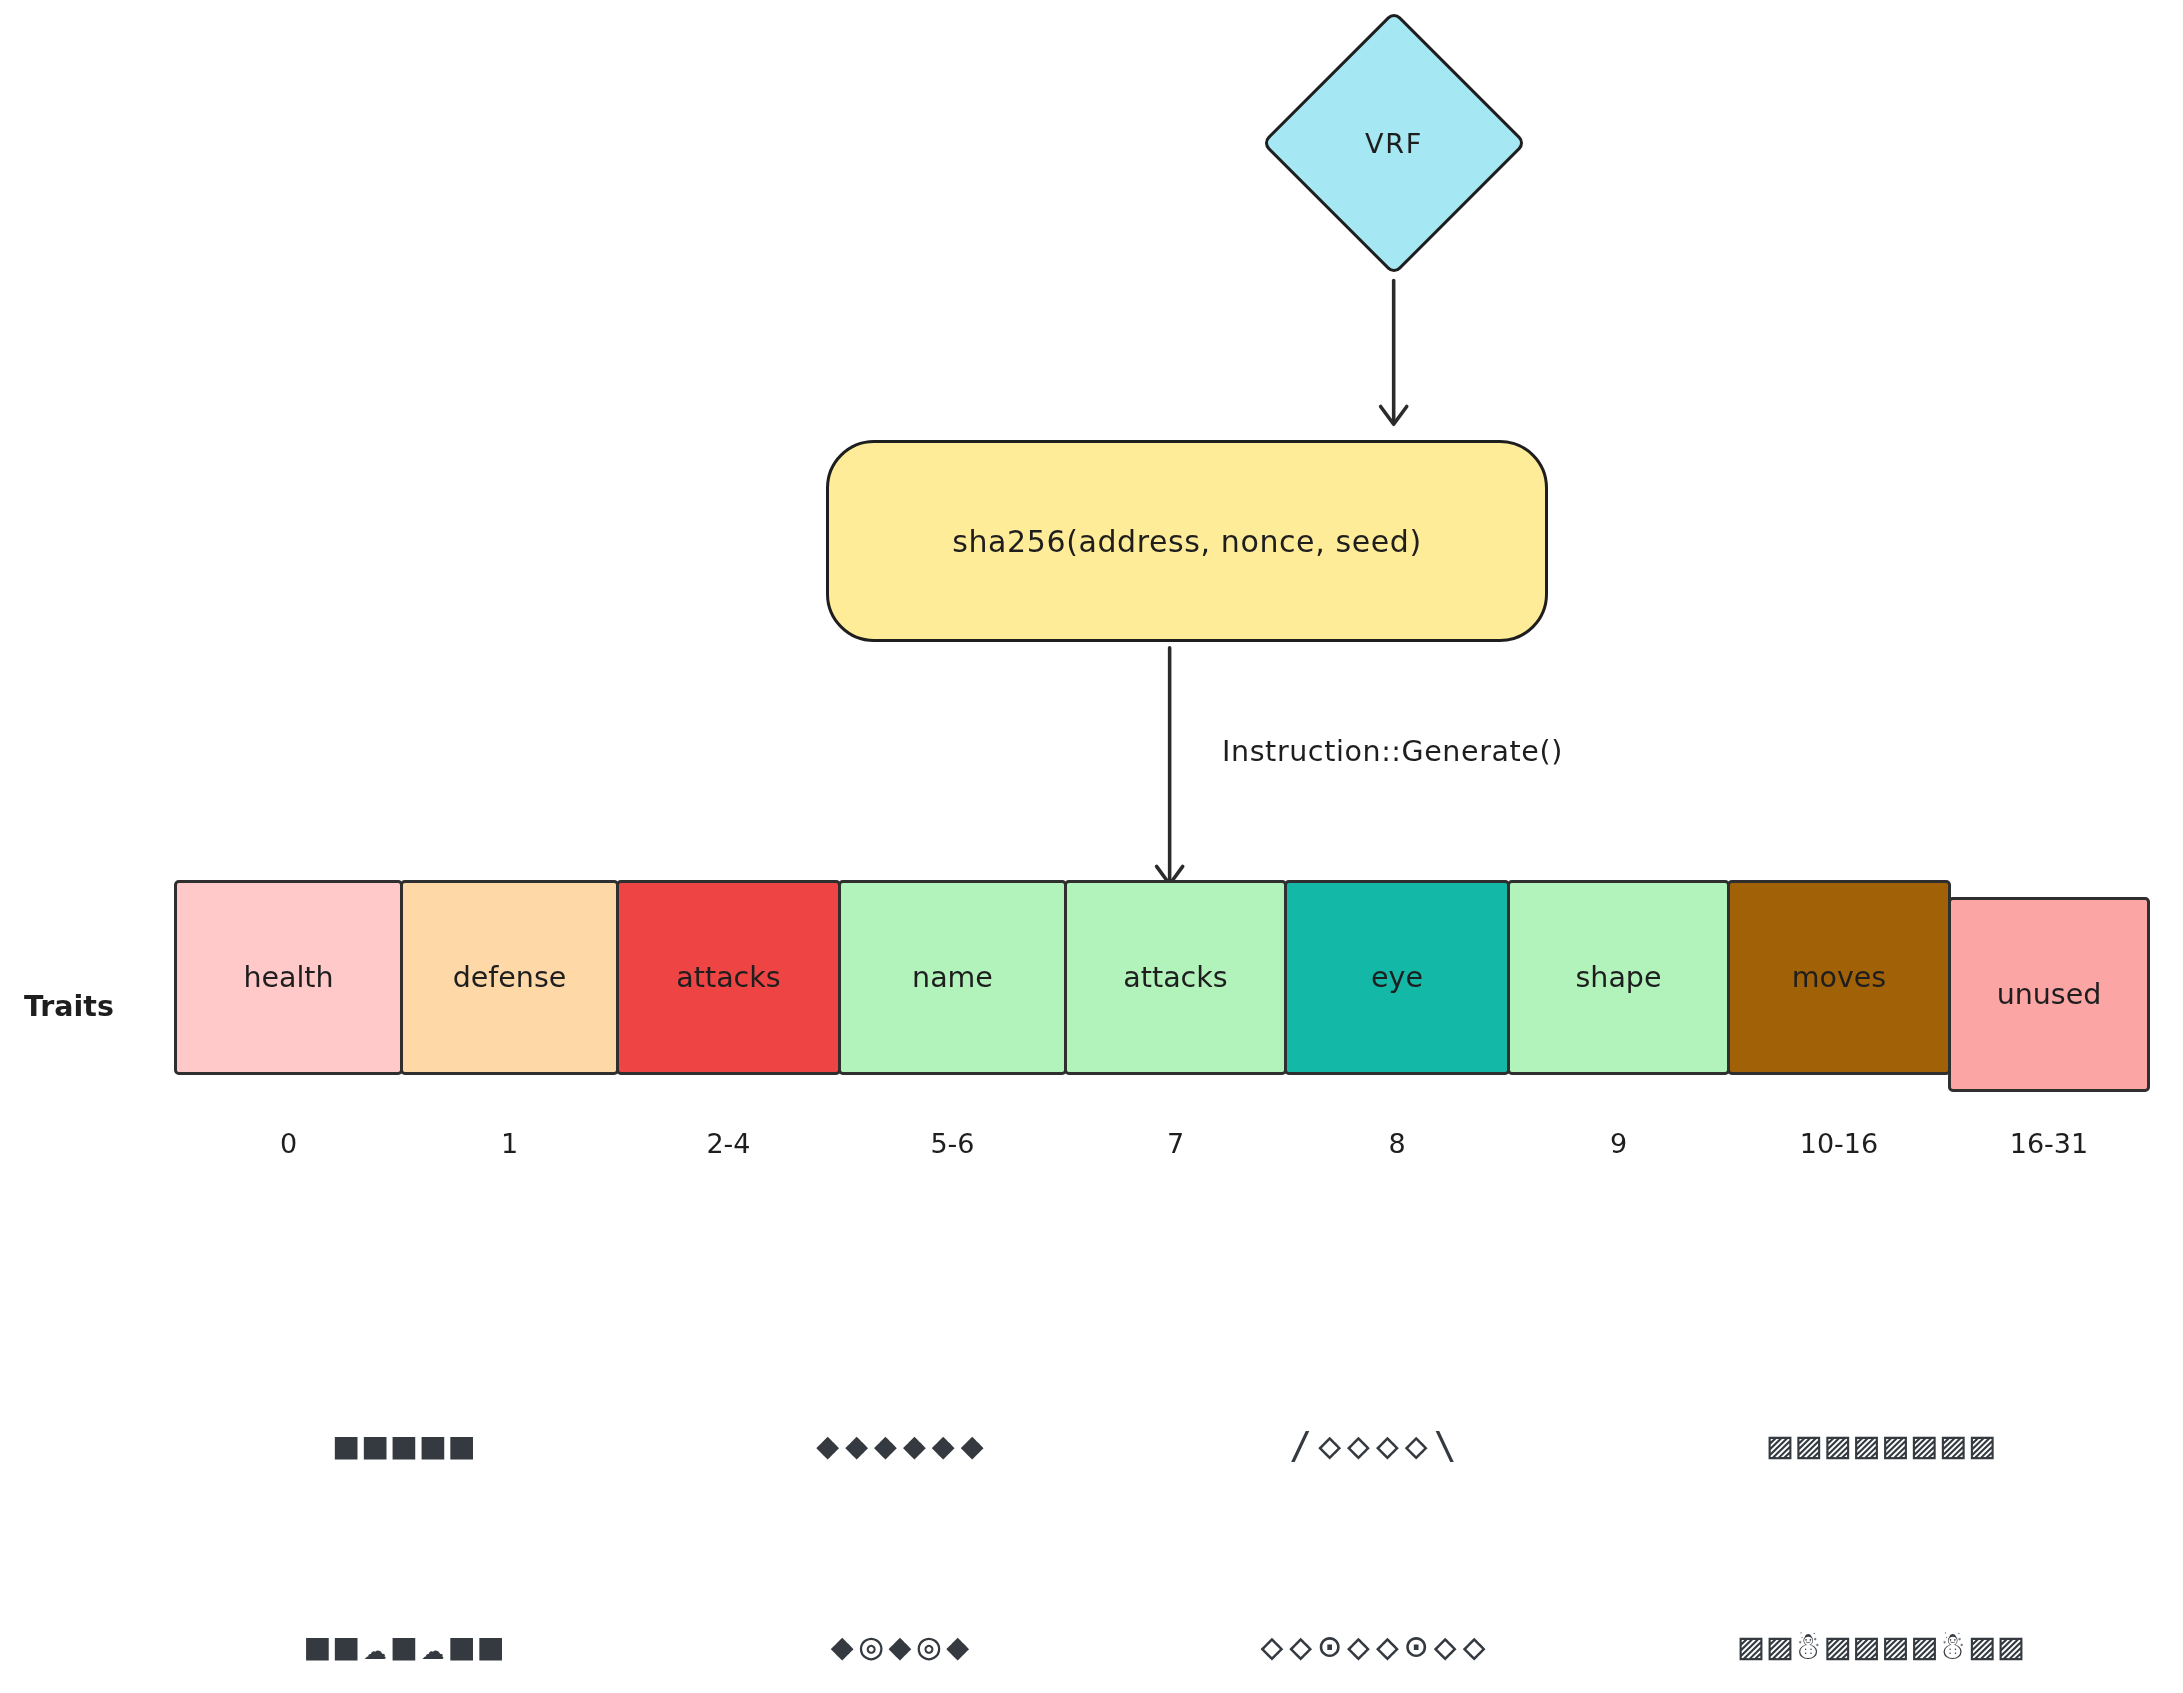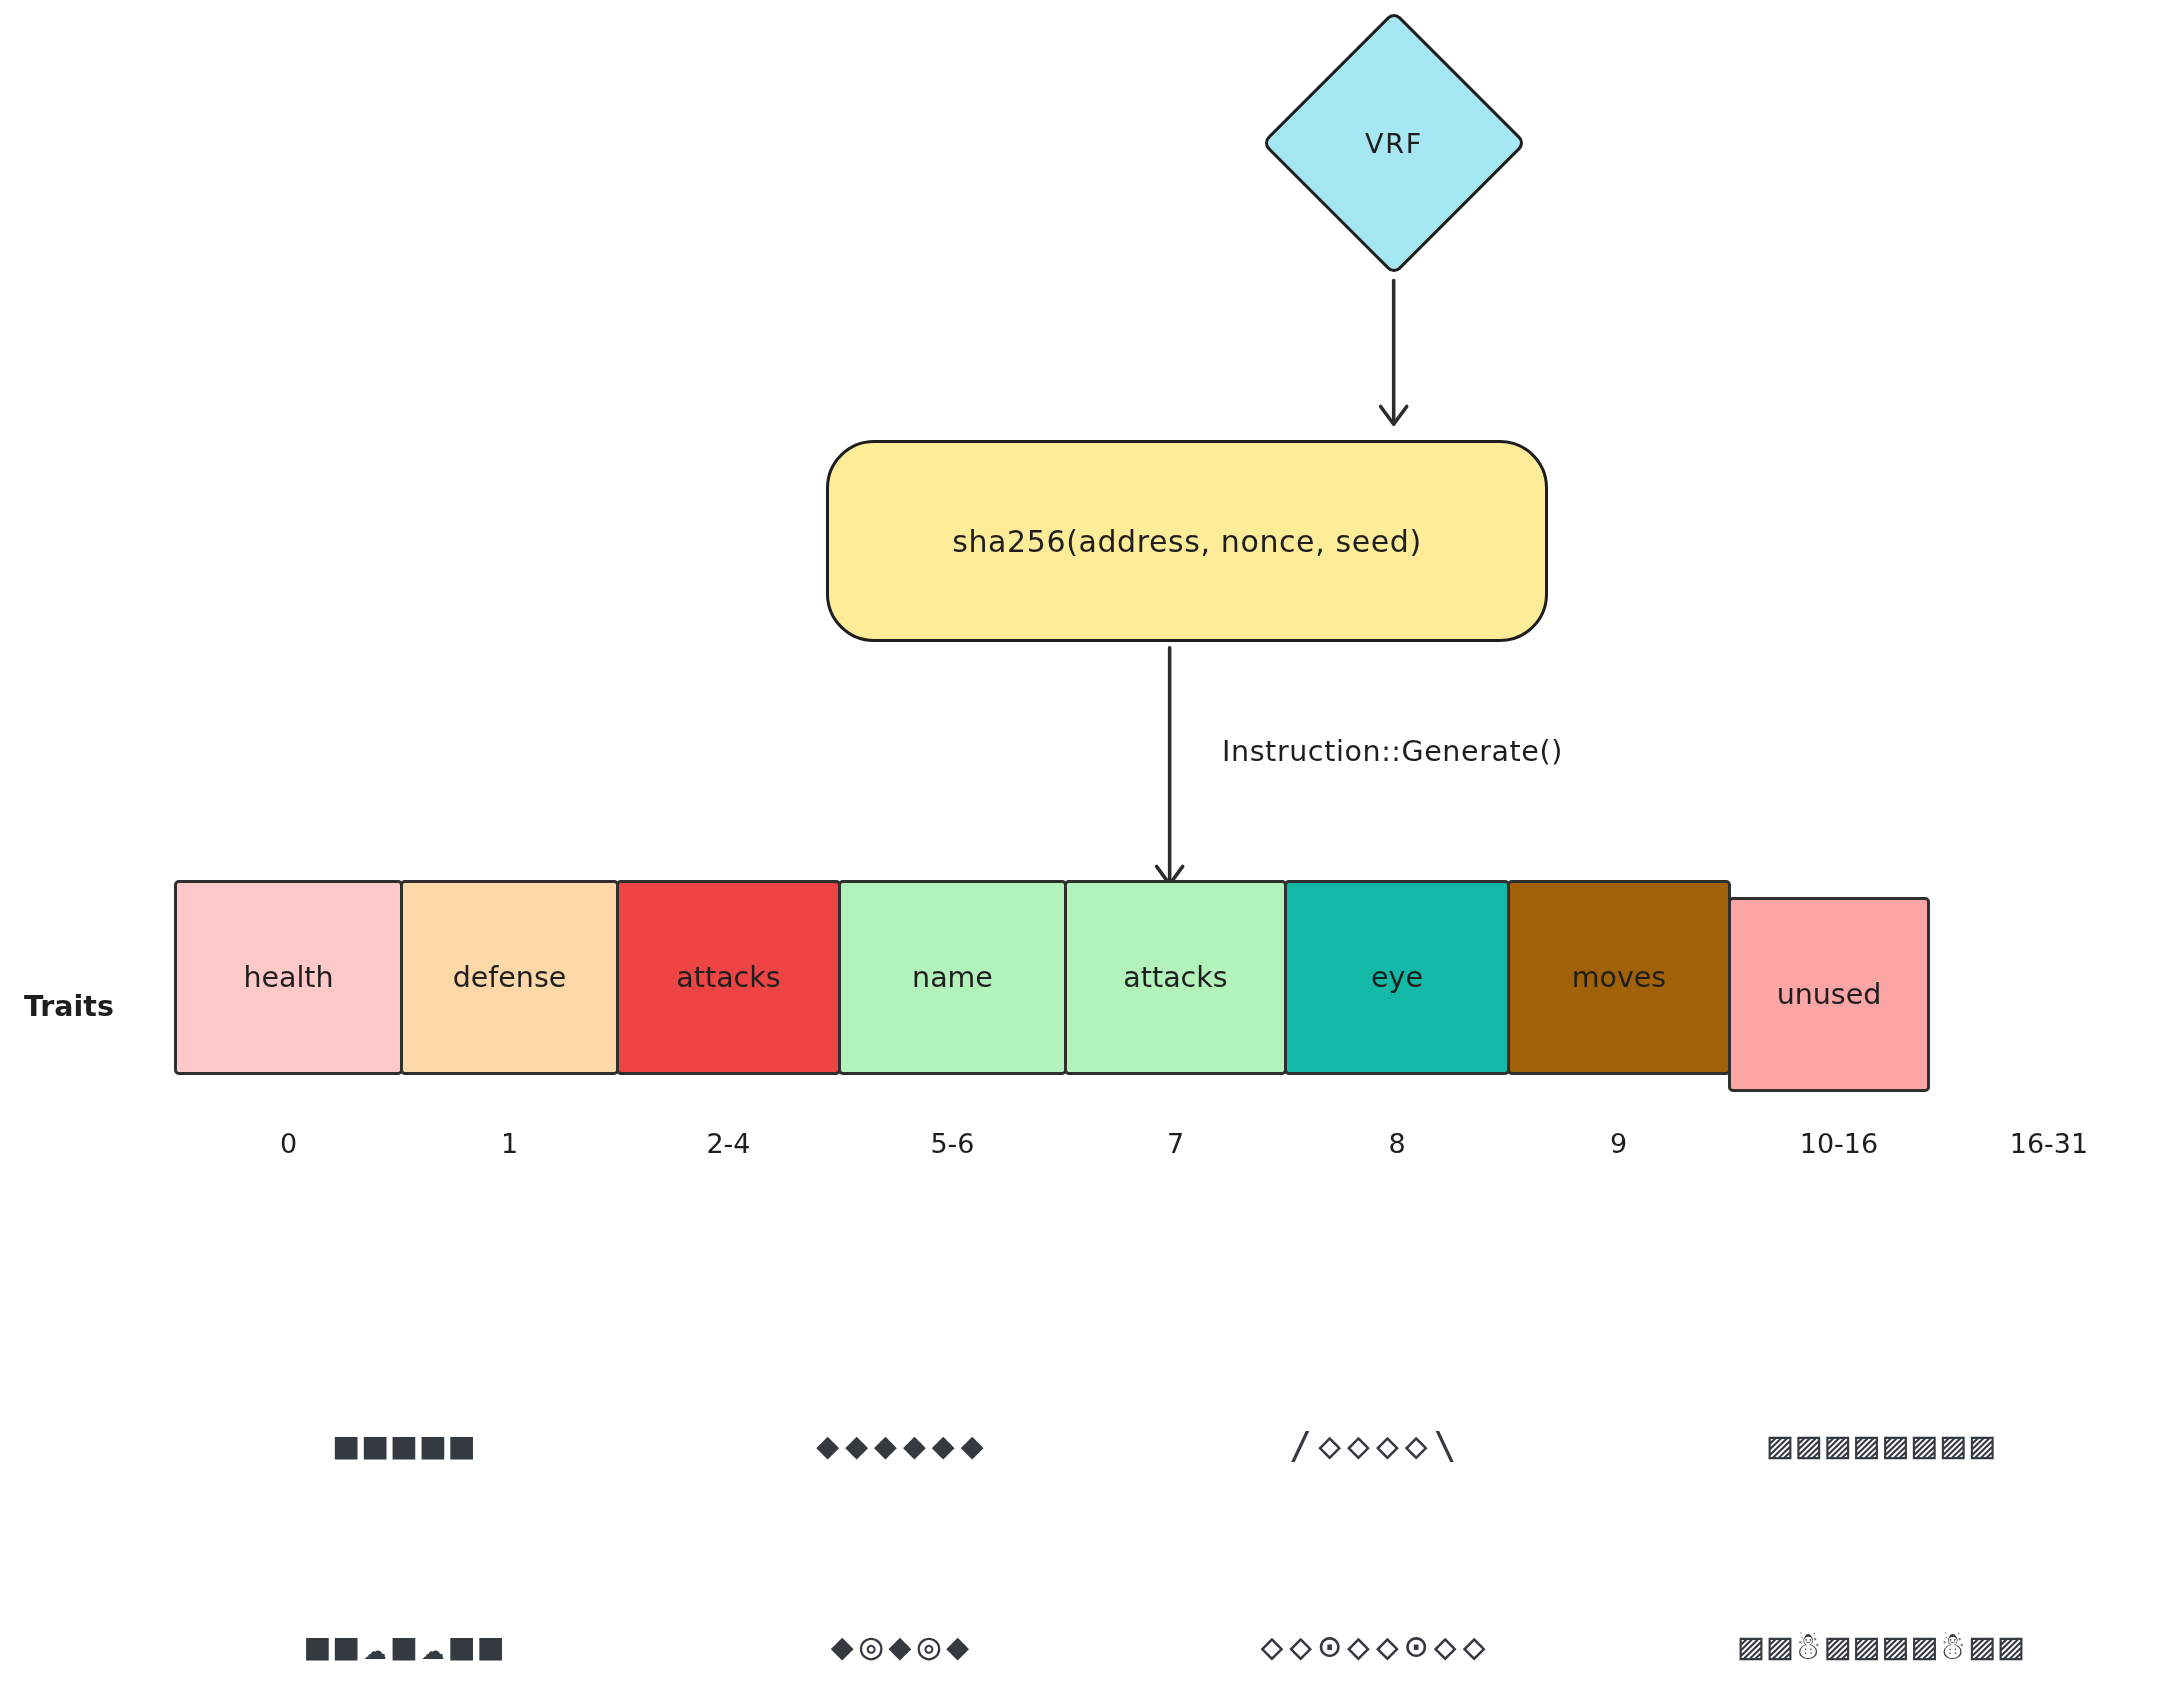--- a/index.html
+++ b/index.html
@@ -104,20 +104,23 @@
       </div>
     <div class="seg w3" style="background: rgb(178, 242, 187);">
         <span>name</span>
       </div>
     <div class="seg w4" style="background: rgb(178, 242, 187);">
         <span>attacks</span>
       </div>
     <div class="seg w5" style="background: #14b8a6;">
         <span>eye</span>
       </div>
+    <div class="seg w6" style="background: rgb(178, 242, 187);">
+        <span>shape</span>
+      </div>
     <div class="seg w7" style="background: #a16207;">
         <span>moves</span>
       </div>
     <div class="seg w8" style="background: #fca5a5; margin-top: 17px;">
         <span>unused</span>
       </div>
   </div>
 
   <div class="bytes">
     <div class="cell w0">0</div>

